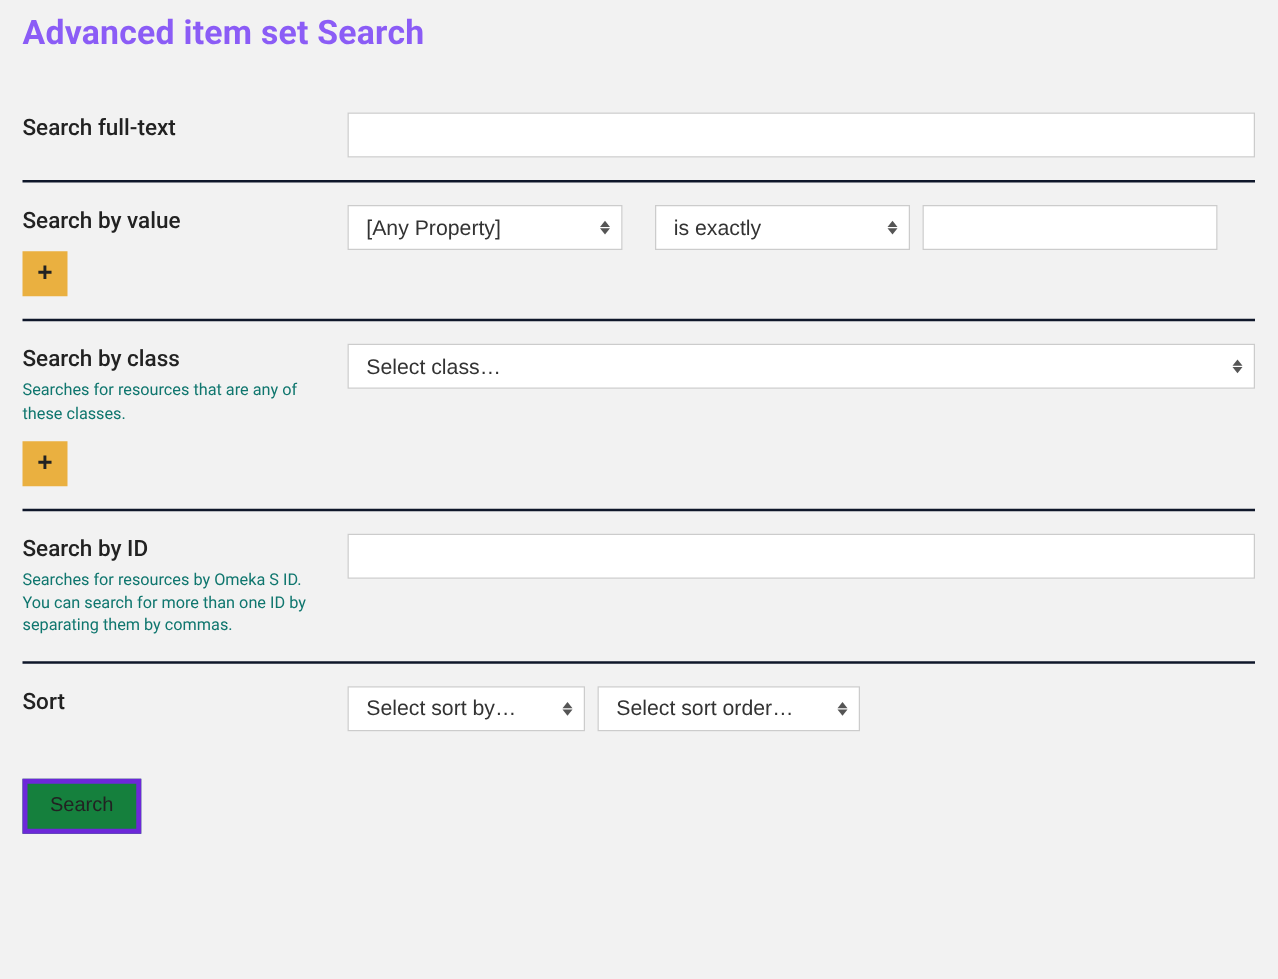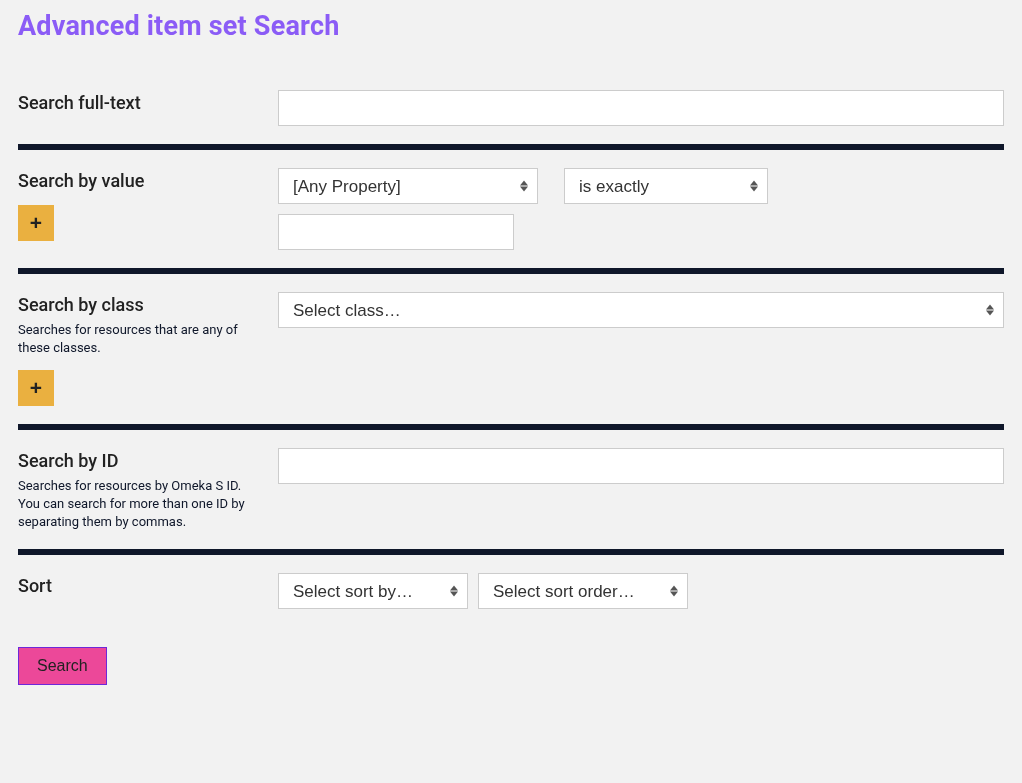--- a/index.html
+++ b/index.html
@@ -17,41 +17,41 @@
   h1.page-title {
     font-size: 27px;
     font-weight: 700;
     color: #8b5cf6;
     margin-bottom: 30px;
     letter-spacing: 0.2px;
   }
   .field-row {
     display: flex;
     padding: 18px 0;
-    border-bottom: 6px solid #0f172a;
+    border-bottom: 2px solid #0f172a;
     align-items: flex-start;
   }
   .field-row.last {
     border-bottom: none;
   }
   .field-label-col {
     width: 260px;
     flex-shrink: 0;
     padding-right: 20px;
   }
   .field-label {
     font-size: 18px;
     font-weight: 500;
     color: #222;
     display: block;
     line-height: 1.4;
   }
   .field-desc {
     font-size: 13px;
-    color: #0f172a;
+    color: #0f766e;
     margin-top: 4px;
     line-height: 1.4;
   }
   .field-input-col {
     flex: 1;
     display: flex;
     gap: 10px;
     flex-wrap: wrap;
   }
   input[type="text"] {
@@ -96,21 +96,21 @@
     border-left: 4px solid transparent;
     border-right: 4px solid transparent;
     border-bottom: 5px solid #555;
   }
   .select-wrap .arrows .down {
     width: 0; height: 0;
     border-left: 4px solid transparent;
     border-right: 4px solid transparent;
     border-top: 5px solid #555;
   }
-  .value-property { width: 260px; }
+  .value-property { width: 220px; }
   .value-operator { width: 220px; padding-left: 16px; }
   .value-text { width: 236px; }
   .value-text input { width: 100%; }
   .class-select { width: 100%; }
   .sort-by { width: 190px; }
   .sort-order { width: 210px; }
 
   .add-btn {
     width: 36px;
     height: 36px;
@@ -122,22 +122,22 @@
     cursor: pointer;
     display: flex;
     align-items: center;
     justify-content: center;
     margin-top: 12px;
   }
   .submit-area {
     margin-top: 20px;
   }
   .submit-btn {
-    background: #ec4899;
-    border: 1px solid #6d28d9;
+    background: #15803d;
+    border: 4px solid #6d28d9;
     color: #222;
     font-size: 16px;
     padding: 9px 18px;
     cursor: pointer;
   }
 </style>
 </head>
 <body>
 
 <h1 class="page-title">Advanced item set Search</h1>

